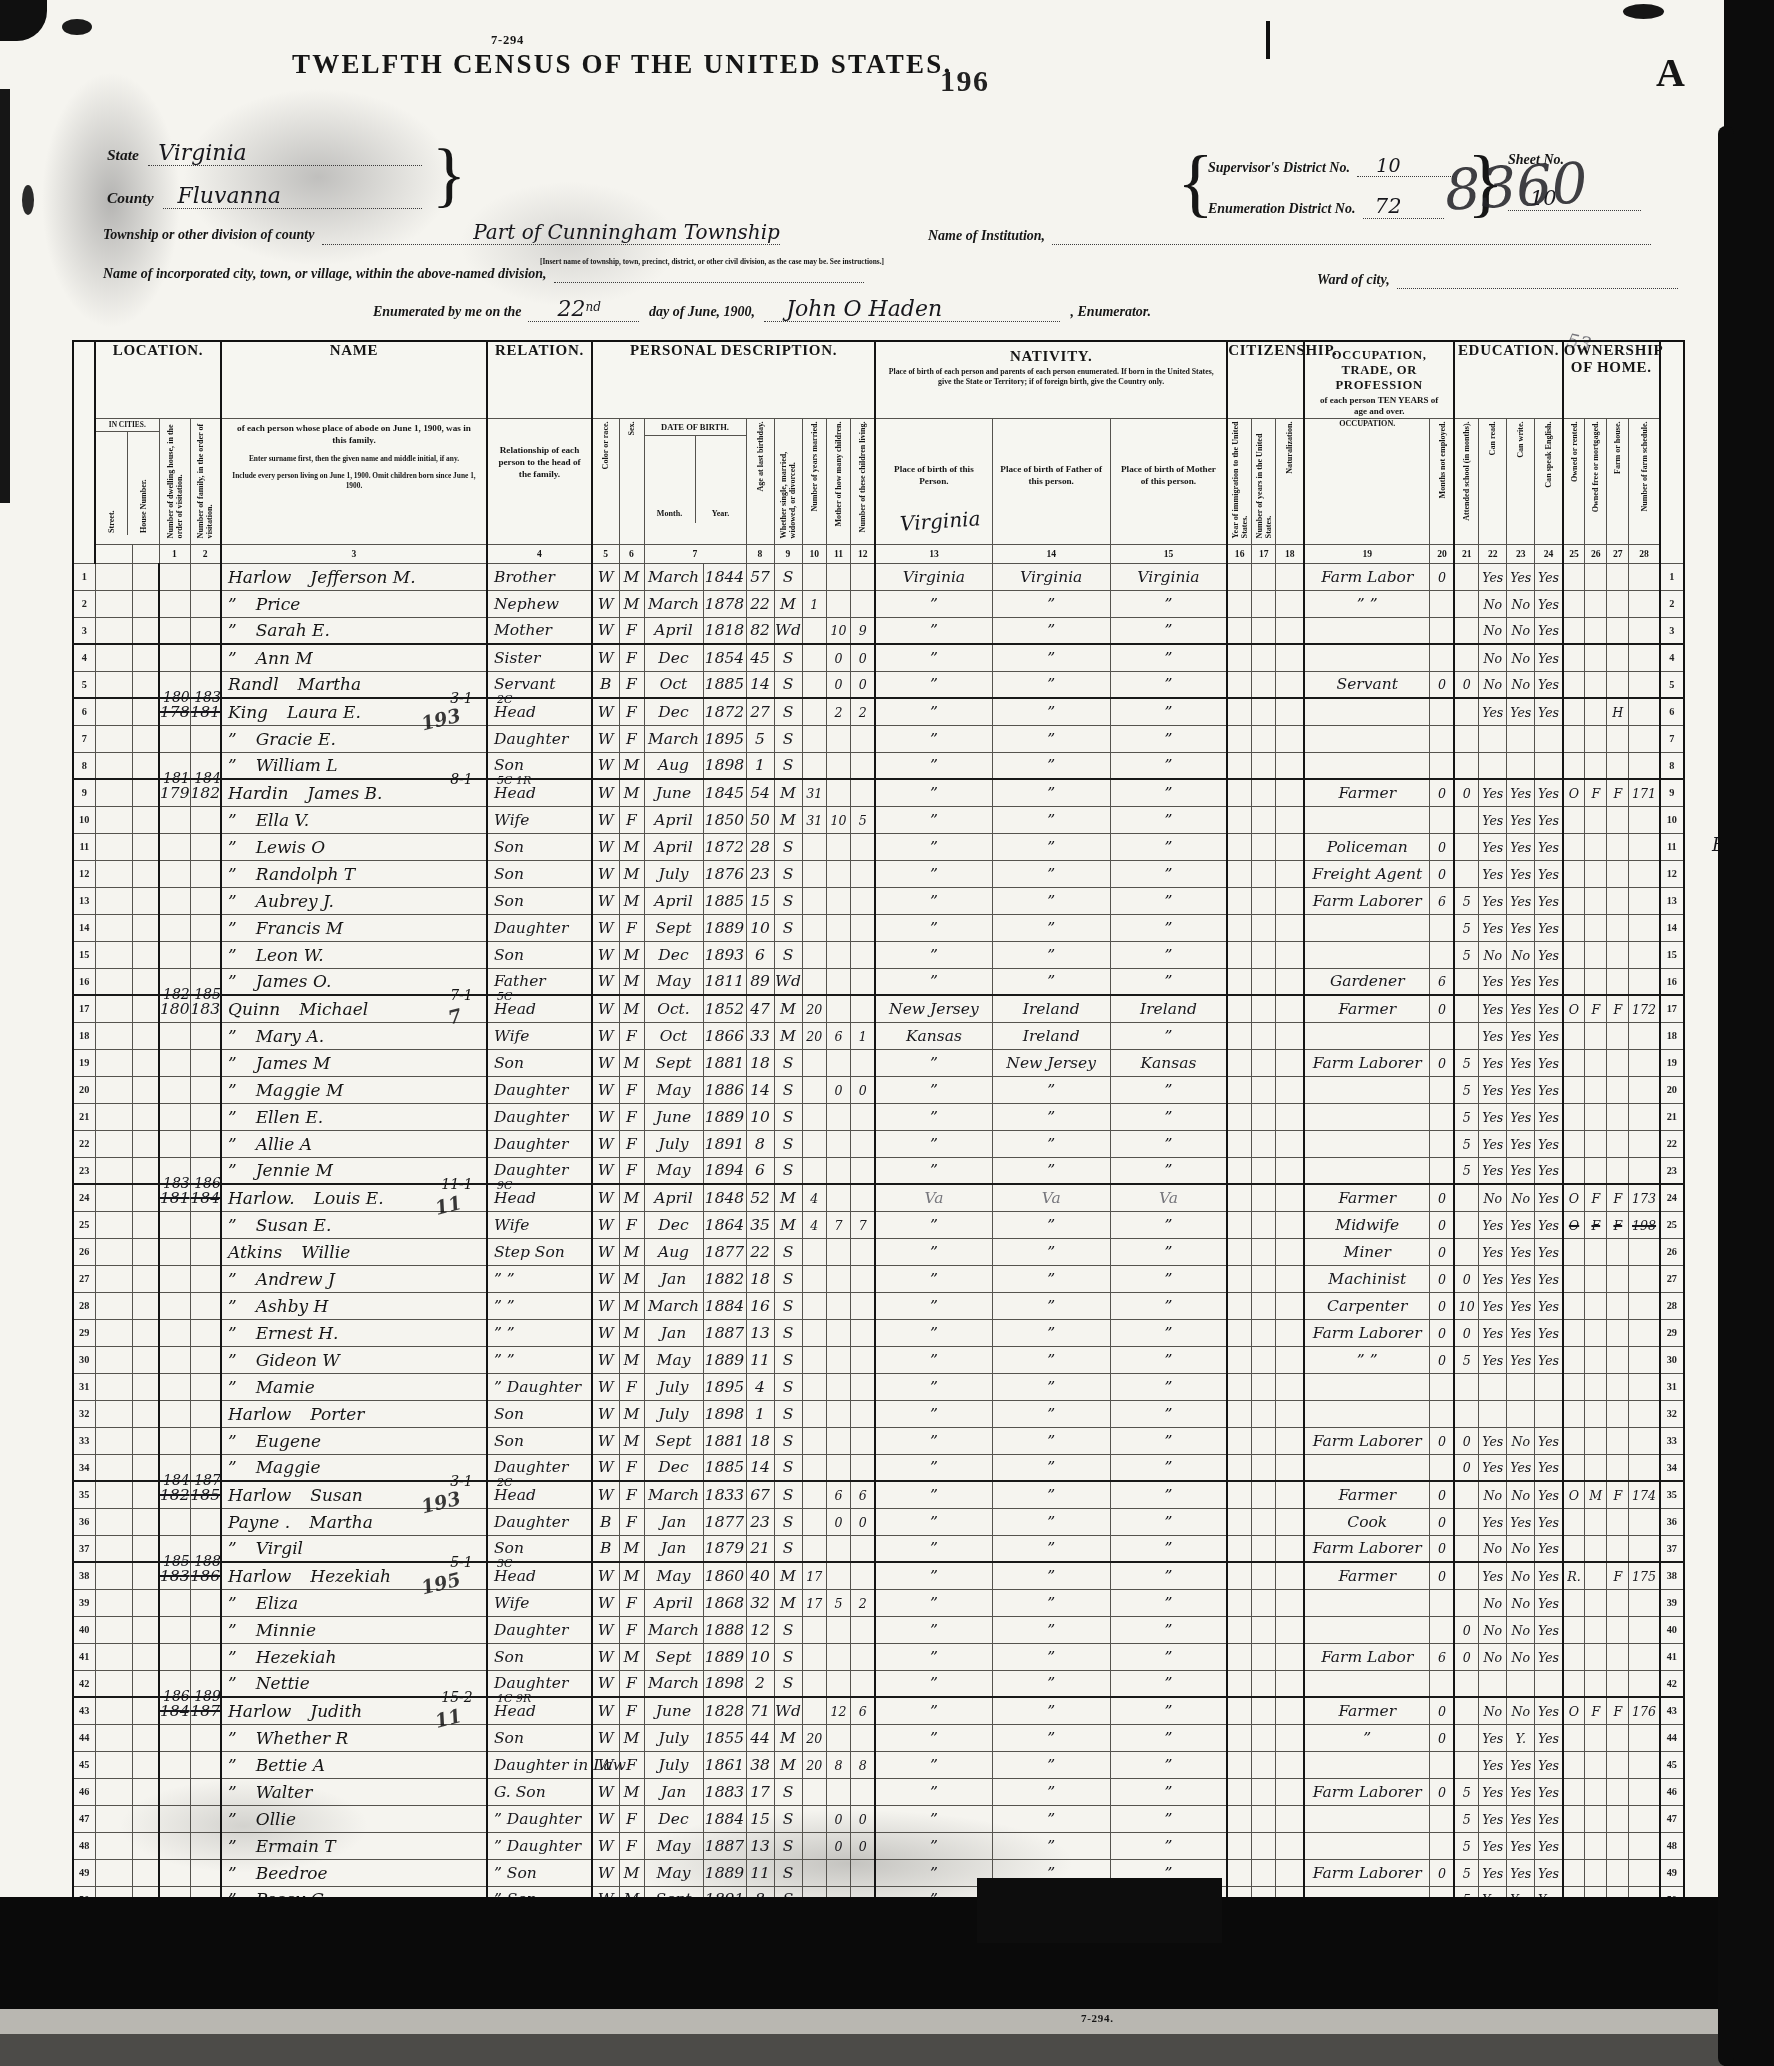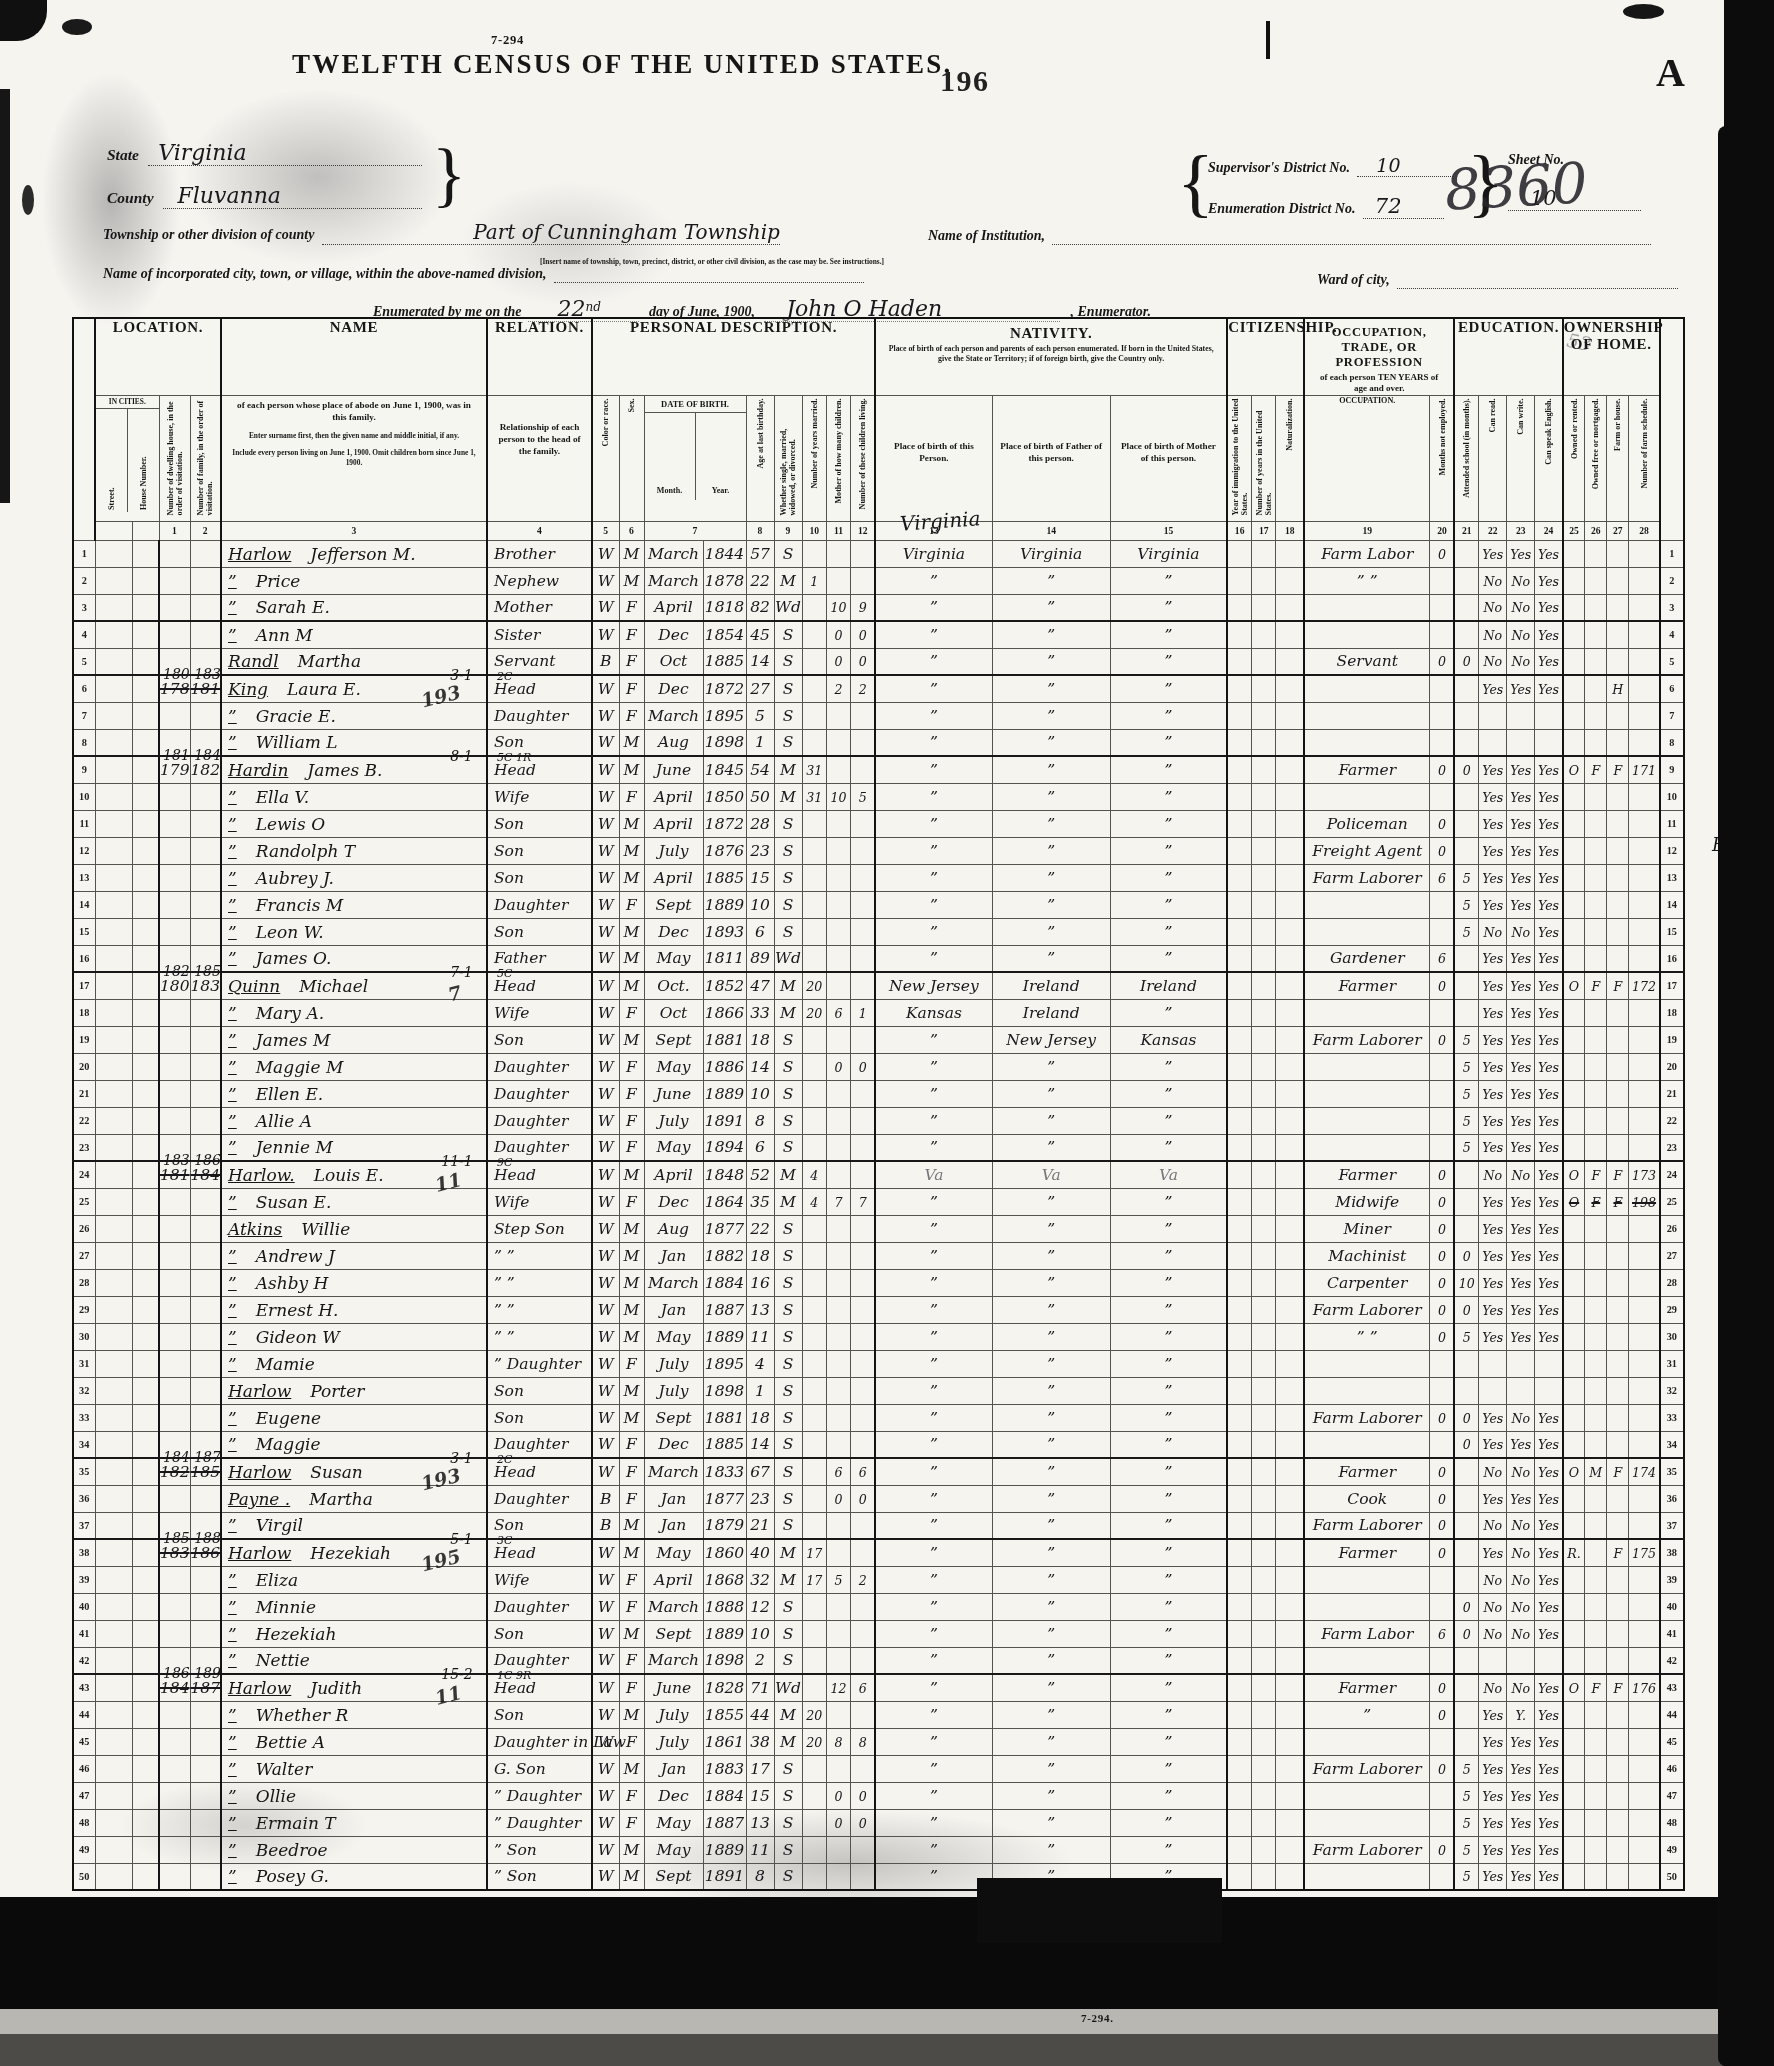--- a/index.html
+++ b/index.html
@@ -69,21 +69,21 @@
   
   tbody tr{height:27px;}
   tbody td{border-bottom:0.7px dotted #8a8880;border-top:none;font-size:15.5px;vertical-align:middle;}
   tbody tr.q5 td{border-bottom:0.7px solid #55534e;}
   tbody tr.hh td{border-top:2.2px solid #181818;}
   td.numcell{font-size:10.3px;font-weight:bold;text-align:center;color:#222;background:rgba(250,249,245,.3);}
   td.hwc{text-align:center;}
   td.hwc .hw{font-size:15.5px;}
   td.small .hw{font-size:12.6px;}
   td.namec{position:relative;white-space:nowrap;}
-  td.namec .sn{font-family:"DejaVu Serif",serif;font-style:italic;font-size:17px;margin-left:6px;text-decoration:underline;}
+  td.namec .sn{font-family:"DejaVu Serif",serif;font-style:italic;font-size:17px;margin-left:6px;}
   td.namec .gn{font-family:"DejaVu Serif",serif;font-style:italic;font-size:17px;margin-left:19px;}
   td.namec .nt{font-family:"DejaVu Serif",serif;font-style:italic;font-size:14px;position:absolute;right:13.3px;top:-9px;z-index:3;}
   td.namec .sb{font-family:"DejaVu Serif",serif;font-style:italic;font-size:19px;font-weight:bold;position:absolute;right:25px;top:9px;transform:rotate(-14deg);opacity:.85;z-index:3;}
   td.relc{position:relative;white-space:nowrap;margin-left:36px;}
   td.relc .hw{font-size:15.5px;margin-left:6px;}
   td.relc .rn{font-size:11px;position:absolute;left:3px;top:-6.7px;z-index:3;}
   td.dwc{position:relative;}
   td.dwc .mg{position:absolute;left:3px;bottom:-8.1px;font-size:14px;white-space:nowrap;z-index:4;}
 </style>
 </head>
@@ -148,21 +148,21 @@
       <span class="hw" style="font-size:22px;margin-left:30px;">22</span><span class="hw" style="font-size:12px;vertical-align:super;">nd</span>
     </span>
     <span class="lbl-sm" style="margin-left:7.4px;">day of June, 1900,</span>
     <span class="dotted" style="width:296px;margin-left:6px;"><span class="hw" style="font-size:22px;margin-left:22px;">John O Haden</span></span>
     <span class="lbl-sm" style="margin-left:7.4px;">, Enumerator.</span>
   </div>
 
   <div class="abs hw pencil" style="left:1567px;top:331px;font-size:19px;transform:rotate(12deg);">53</div>
   <div class="abs hw" style="left:1712px;top:834px;font-size:18px;">B.</div>
 
-  <table class="census abs" style="left:72px;top:317px;width:1611px;">
+  <table class="census abs" style="left:72px;top:340px;width:1611px;">
     <colgroup>
       <col style="width:22px">
         <col style="width:37px">
         <col style="width:27px">
         <col style="width:31px">
         <col style="width:31px">
       <col style="width:266px">
         <col style="width:105px">
         <col style="width:27px">
         <col style="width:25px">

